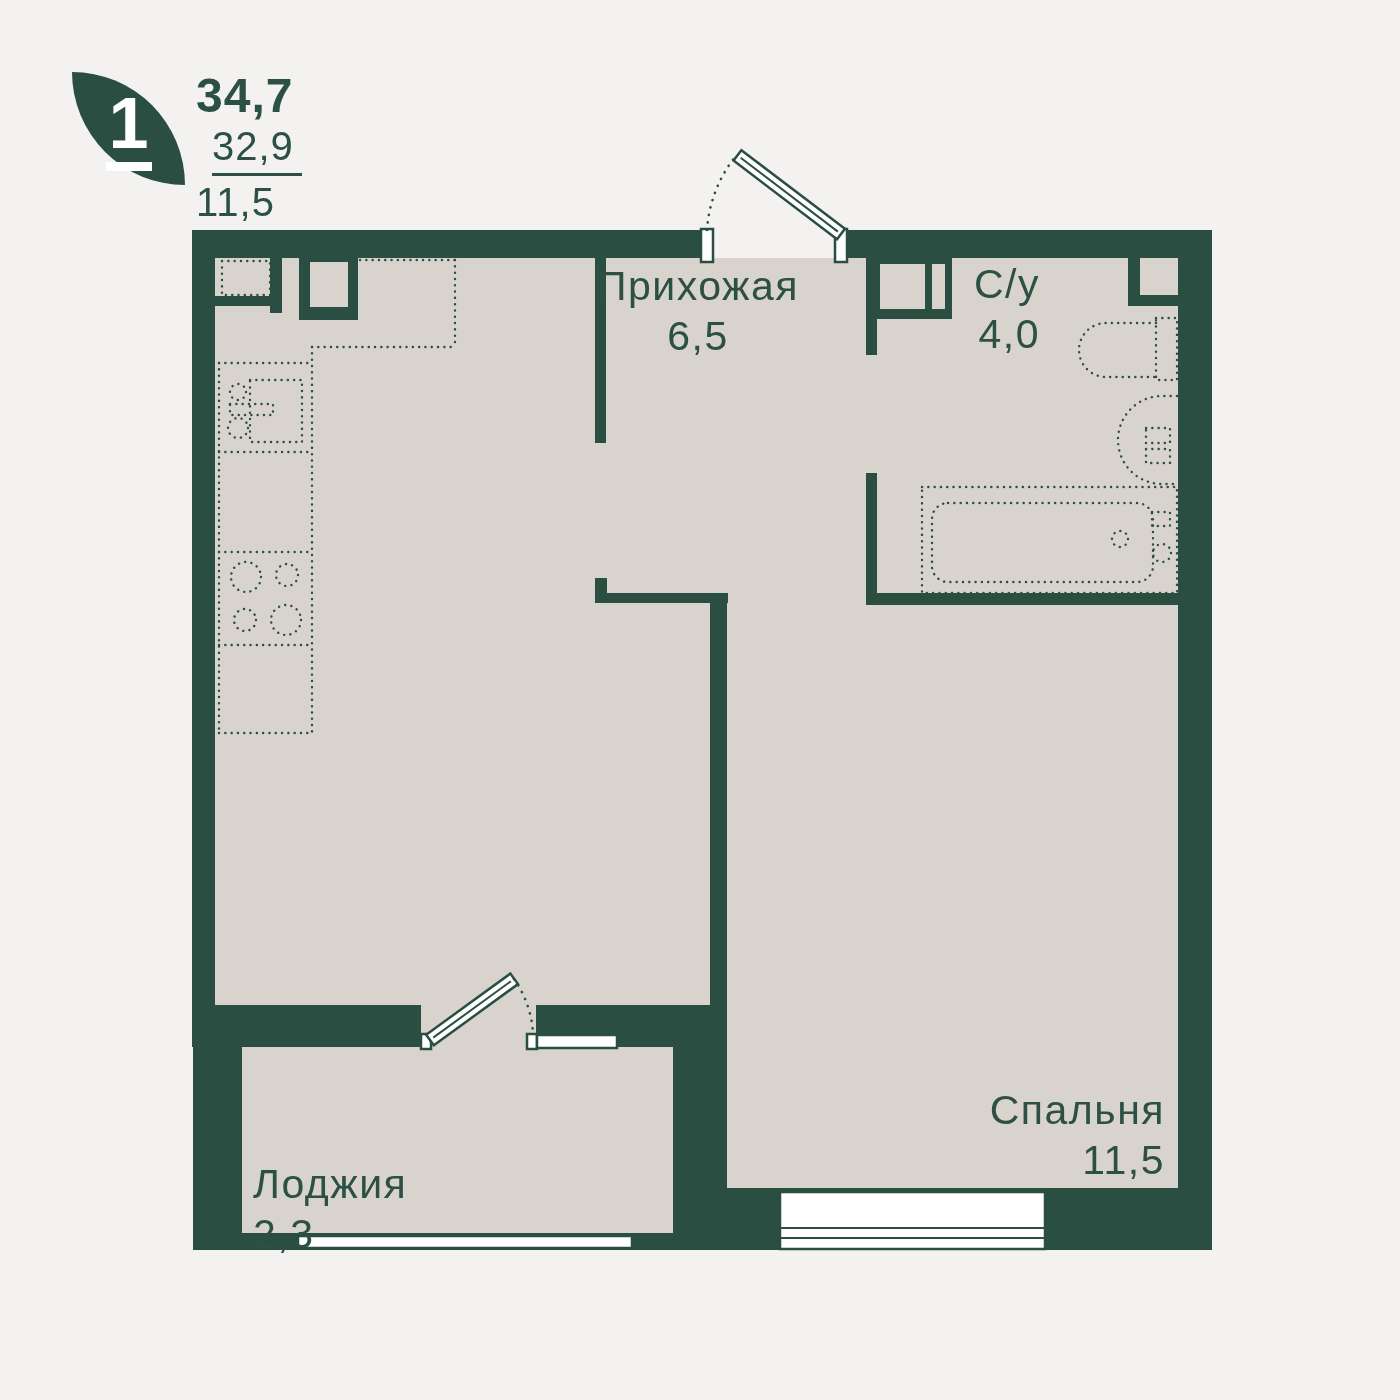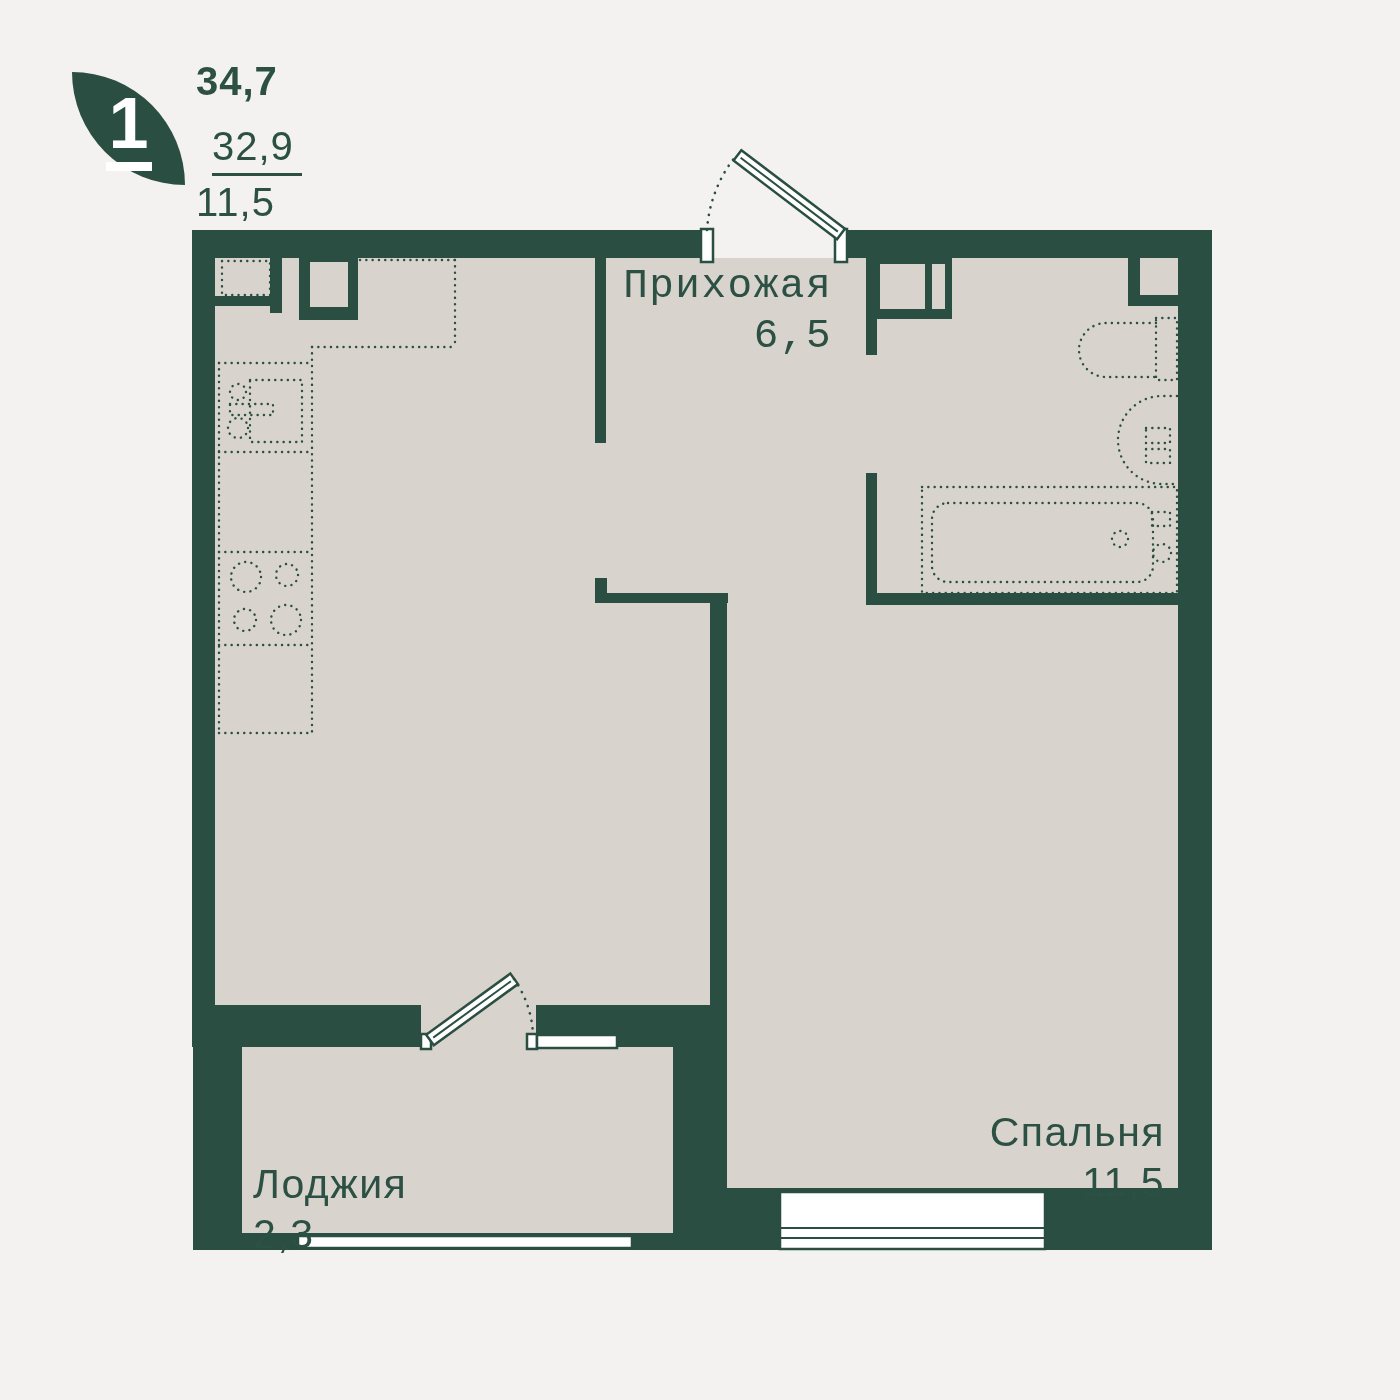--- a/index.html
+++ b/index.html
@@ -20,21 +20,21 @@
   .leaf{
     position:absolute;left:72px;top:72px;width:113px;height:113px;
     background:var(--wall);border-radius:0 100% 0 100%;
     display:flex;flex-direction:column;align-items:center;justify-content:center;
   }
   .leaf-num{color:#fff;font-size:72px;font-weight:bold;line-height:1;}
   .leaf-bar{width:46px;height:9px;background:#fff;margin-top:3px;}
 
   
   .fig{position:absolute;color:var(--text);letter-spacing:1px;}
-  .fig-total{left:196px;top:59px;font-size:40px;font-weight:bold;}
+  .fig-total{left:196px;top:68px;font-size:48px;font-weight:bold;}
   .fig-living{left:196px;top:124px;font-size:40px;}
   .fig-living .underlined{display:inline-block;border-bottom:3px solid var(--text);padding:0 8px 4px 0;margin-left:16px;}
   .fig-extra{left:196px;top:180px;font-size:40px;}
 
   
   .room-label{
     position:absolute;color:var(--text);font-size:41px;line-height:50px;
     letter-spacing:1.5px;white-space:nowrap;
   }
   .room-label .room-name,.room-label .room-area{display:block;}
@@ -170,30 +170,34 @@
 
     <g class="dot">
       <rect x="922" y="487" width="255" height="106"></rect>
       <rect x="932" y="503" width="221" height="79" rx="16"></rect>
       <circle cx="1120" cy="539" r="8"></circle>
       <rect x="1152" y="512" width="18" height="14"></rect>
       <circle cx="1162" cy="553" r="9"></circle>
     </g>
   </svg>
 
-  <div class="room-label" style="left:540px;top:261px;width:292px;text-align:right;font-family:Liberation Mono, monospace;">
+  <div class="room-label" style="left:552px;top:261px;width:292px;text-align:center;">
     <span class="room-name">Прихожая</span>
     <span class="room-area">6,5</span>
   </div>
 
+  <div class="room-label" style="left:880px;top:259px;width:160px;text-align:right;">
+    <span class="room-name">С/у</span>
+    <span class="room-area">4,0</span>
+  </div>
 
 
   <div class="room-label" style="left:253px;top:1131px;text-align:left;margin-top:28px;">
     <span class="room-name">Лоджия</span>
     <span class="room-area">2,3</span>
   </div>
 
-  <div class="room-label" style="left:880px;top:1085px;width:285px;text-align:right;margin-top:22px;">
+  <div class="room-label" style="left:880px;top:1085px;width:285px;text-align:right;">
     <span class="room-name">Спальня</span>
     <span class="room-area">11,5</span>
   </div>
 
 </div>
 
 </body></html>

